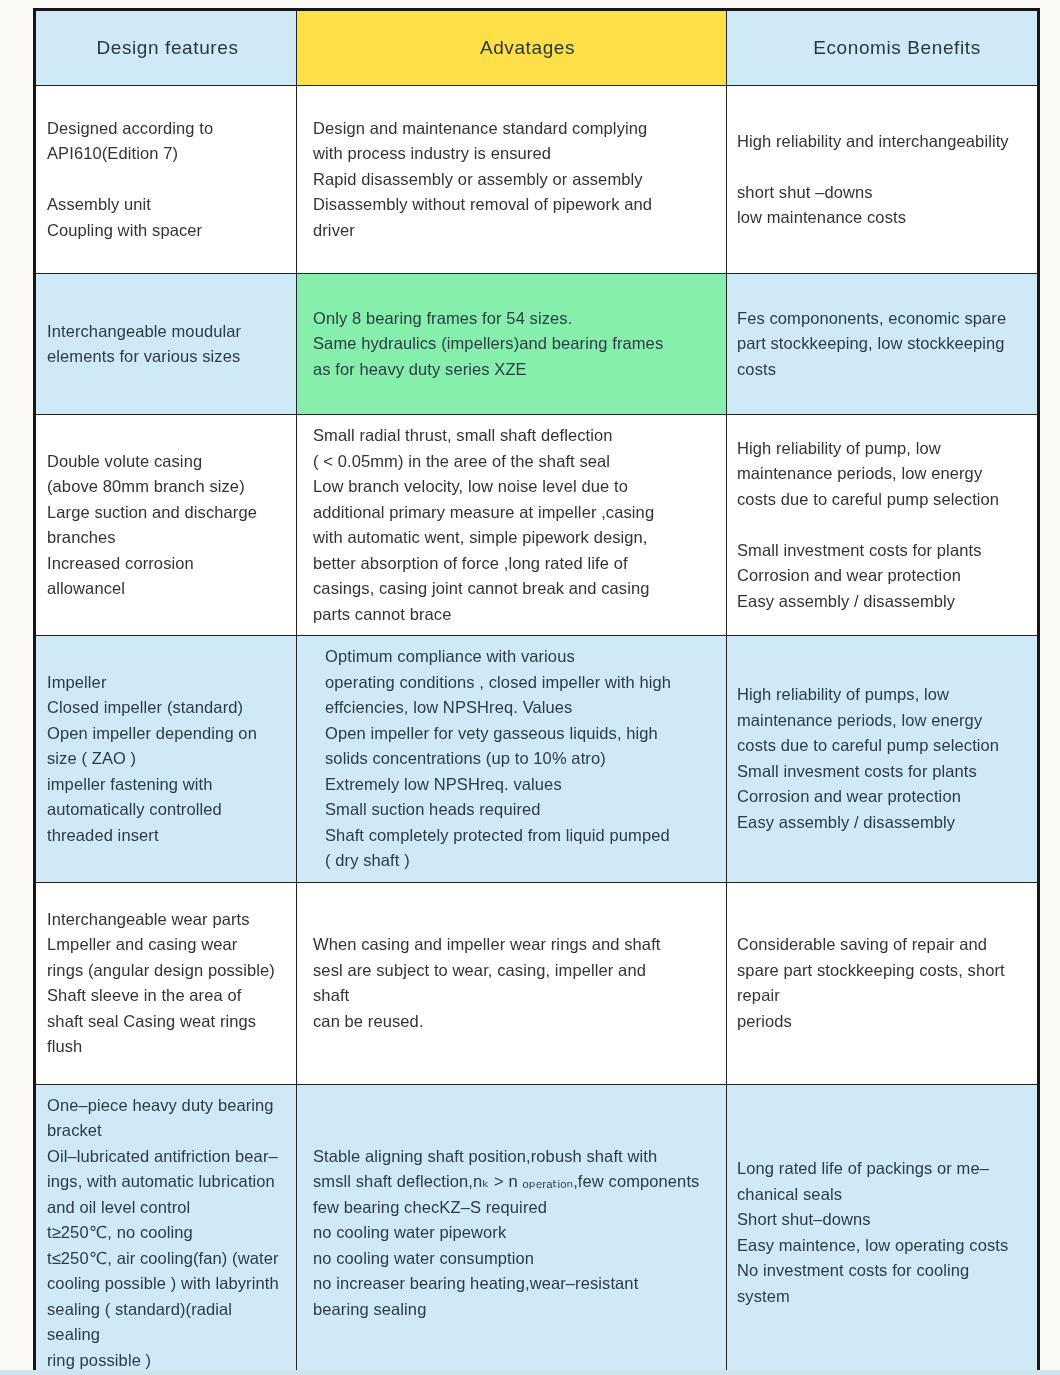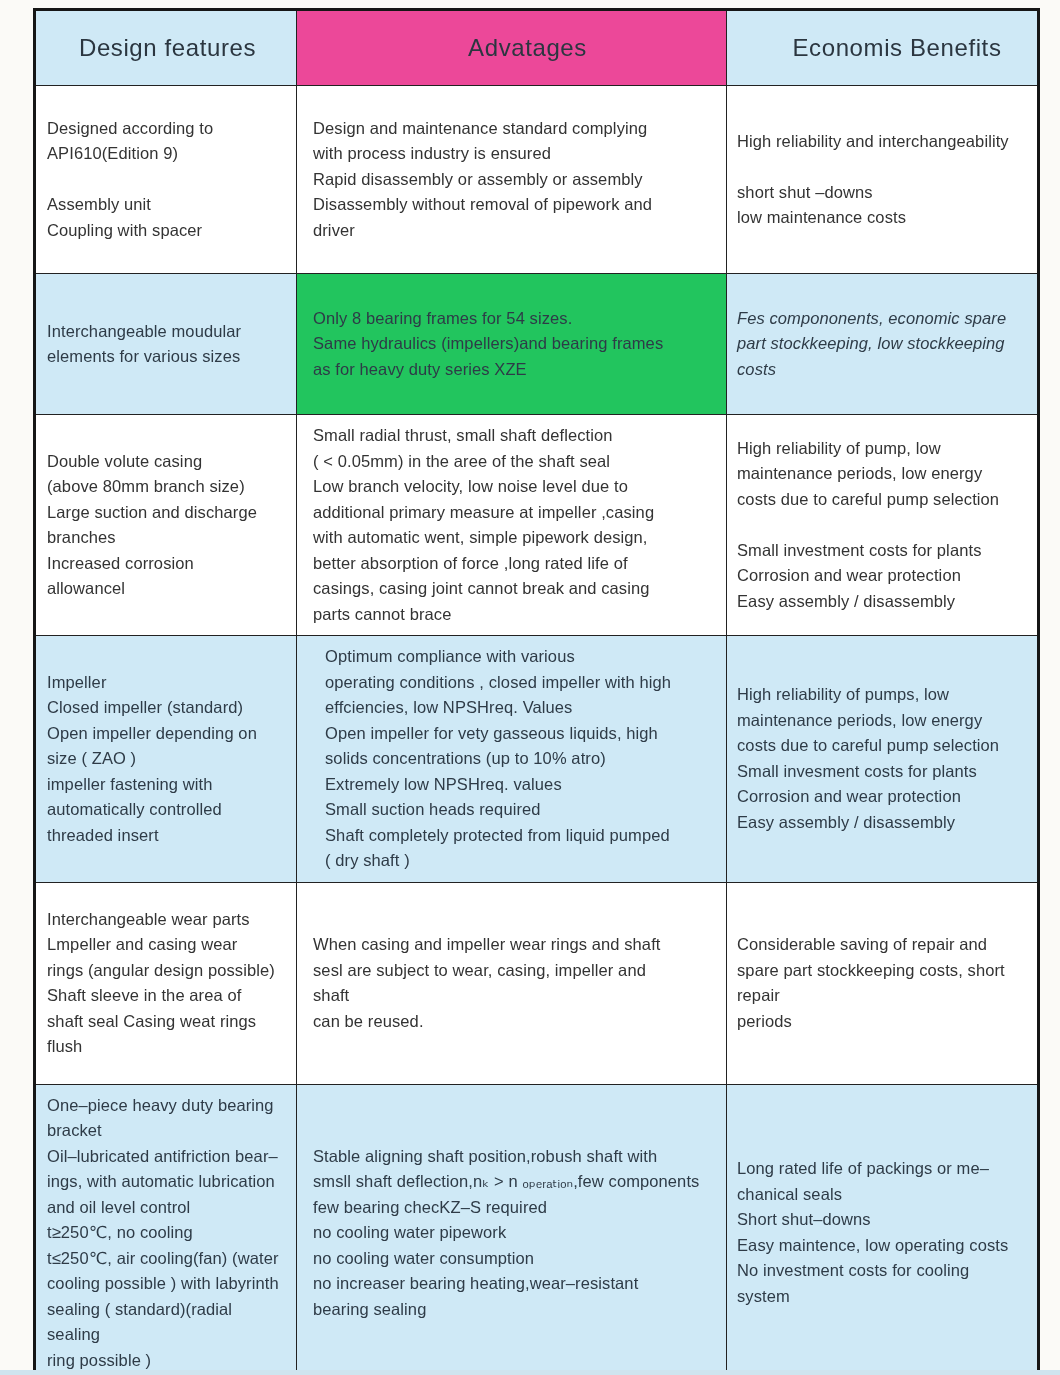--- a/index.html
+++ b/index.html
@@ -33,21 +33,21 @@
     border: 1.5px solid #222222;
     vertical-align: middle;
     padding: 8px 8px 8px 11px;
     font-size: 16.5px;
     line-height: 25.5px;
     white-space: pre-line;
     overflow: hidden;
     letter-spacing: 0.1px;
   }
   thead th {
-    font-size: 24px;
+    font-size: 19px;
     font-weight: 400;
     text-align: center;
     letter-spacing: 0.6px;
     height: 58px;
     white-space: normal;
     color: #2b3640;
   }
   tr.row-blue td { color: #2e3b47; }
   td.adv { padding-left: 16px; }
   td.ben { padding-left: 10px; padding-right: 4px; }
@@ -73,48 +73,48 @@
 <div class="page">
   <table class="spec-table">
     <colgroup>
         <col class="c1">
         <col class="c2">
         <col class="c3">
       </colgroup>
     <thead>
       <tr>
         <th style="background: rgb(207, 233, 246);">Design features</th>
-        <th style="background: #ec4899; padding-left: 40px;">Advatages</th>
+        <th style="background: #fde047; padding-left: 40px;">Advatages</th>
         <th style="background: rgb(207, 233, 246); padding-left: 38px;">Economis Benefits</th>
       </tr>
     </thead>
     <tbody>
       <tr>
         <td class="feat">Designed according to
-API610(Edition 9)
+API610(Edition 7)
 
 Assembly unit
 Coupling  with spacer</td>
         <td class="adv">Design and maintenance standard complying
 with process industry is ensured
 Rapid disassembly or assembly or assembly
 Disassembly without removal of pipework and
 driver</td>
         <td class="ben">High reliability and interchangeability
 
 short shut –downs
 low maintenance costs</td>
       </tr>
       <tr class="row-blue">
         <td class="feat" style="background: rgb(207, 233, 246);">Interchangeable moudular
 elements for  various sizes</td>
-        <td class="adv" style="background: #22c55e;">Only 8 bearing frames for 54 sizes.
+        <td class="adv" style="background: #86efac;">Only 8 bearing frames for 54 sizes.
 Same hydraulics (impellers)and bearing frames
 as for heavy duty series XZE</td>
-        <td class="ben" style="background: rgb(207, 233, 246); font-style: italic;">Fes compononents, economic spare
+        <td class="ben" style="background: rgb(207, 233, 246);">Fes compononents, economic spare
 part stockkeeping, low stockkeeping
 costs</td>
       </tr>
       <tr>
         <td class="feat">Double volute casing
 (above 80mm branch size)
 Large suction and discharge
 branches
 Increased corrosion
 allowancel</td>

